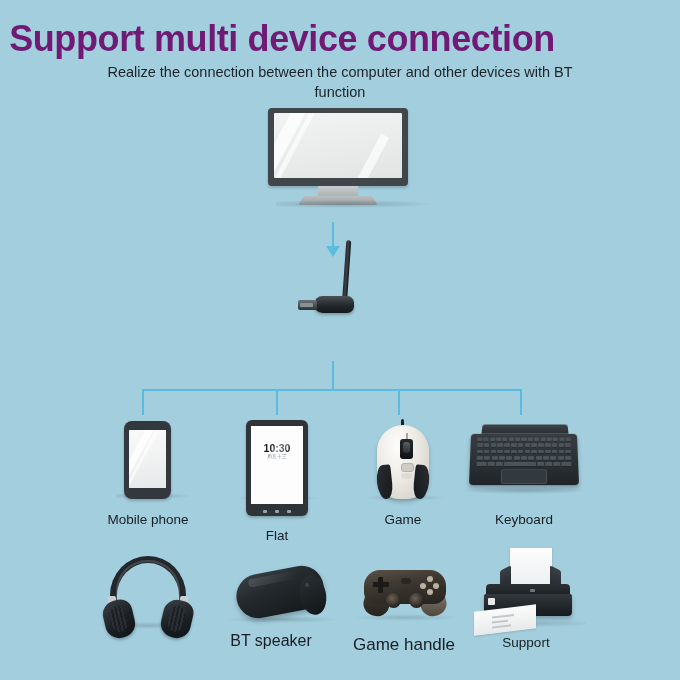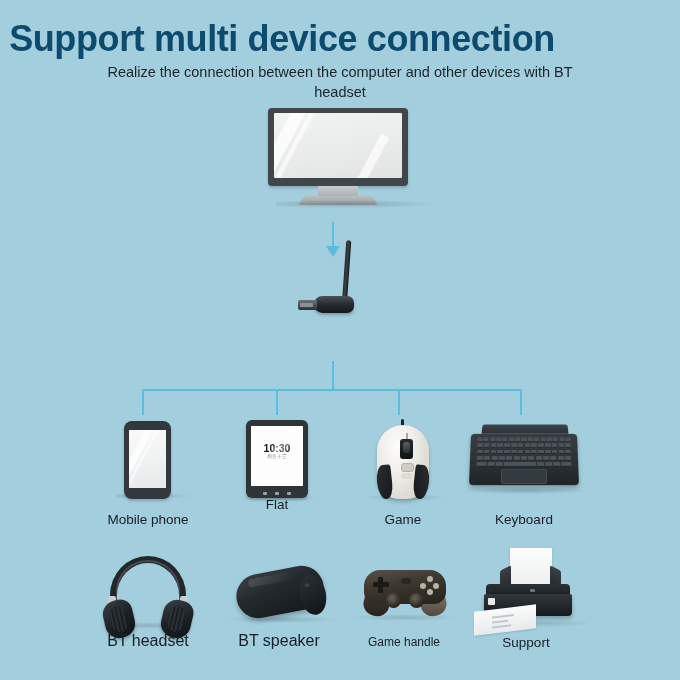--- a/index.html
+++ b/index.html
@@ -9,21 +9,21 @@
     font-family:"Liberation Sans", sans-serif;
     color:#1a2025;
     overflow:hidden;
     position:relative;
   }
   #stage{position:absolute;inset:0;}
 
   
   .title{
     position:absolute;left:0;top:18px;width:564px;text-align:center;
-    font-size:36px;font-weight:bold;letter-spacing:-0.4px;color:#0c4a6e;
+    font-size:36px;font-weight:bold;letter-spacing:-0.4px;color:#701a75;
   }
   .subtitle{
     position:absolute;left:90px;top:62px;width:500px;text-align:center;
     font-size:14.5px;line-height:20px;color:#1c2329;
   }
 
   
   .label{position:absolute;text-align:center;color:#171e24;}
 
   
@@ -103,21 +103,21 @@
     background:linear-gradient(170deg,#fafafa,#e6e8e9);overflow:hidden;
   }
   .ph-g1{left:3px;top:-14px;width:7px;height:80px;opacity:.95;}
   .ph-g2{left:13px;top:-14px;width:3px;height:80px;opacity:.7;}
   .ph-shadow{
     position:absolute;left:116px;top:493px;width:76px;height:6px;
     background:radial-gradient(ellipse at 40% 50%,rgba(55,75,85,.28),rgba(55,75,85,0) 72%);
   }
 
   
-  .tablet{position:absolute;left:246px;top:420px;width:62px;height:78px;}
+  .tablet{position:absolute;left:246px;top:420px;width:62px;height:96px;}
   .tb-body{
     position:absolute;inset:0;background:#2e3438;border-radius:6px;
     box-shadow:0 2px 3px rgba(0,0,0,.22);
   }
   .tb-screen{
     position:absolute;left:5px;top:6px;right:5px;bottom:12px;
     background:#fdfdfd;overflow:hidden;
   }
   .tb-time{
     position:absolute;left:0;right:0;top:16px;text-align:center;
@@ -361,21 +361,21 @@
     position:absolute;left:470px;top:620px;width:116px;height:7px;
     background:radial-gradient(ellipse at 55% 50%,rgba(55,75,85,.20),rgba(55,75,85,0) 72%);
   }
 </style>
 </head>
 <body>
 
 <div id="stage">
 
   <div class="title">Support multi device connection</div>
-  <div class="subtitle">Realize the connection between the computer and other devices with BT headset</div>
+  <div class="subtitle">Realize the connection between the computer and other devices with BT function</div>
 
   <div class="monitor">
     <div class="mon-bezel"></div>
     <div class="mon-screen">
       <span class="glare mon-g1"></span>
       <span class="glare mon-g2"></span>
       <span class="glare mon-g3"></span>
     </div>
   </div>
   <div class="mon-neck"></div>
@@ -415,21 +415,21 @@
       <div class="tb-time">10:30</div>
       <div class="tb-date">周五十三</div>
       <span class="glare tb-g"></span>
     </div>
     <div class="tb-dots">
       <i></i>
         <i></i>
         <i></i>
     </div>
   </div>
-  <div class="label" style="left:225px;top:497px;width:104px;font-size:13.5px;">Flat</div>
+  <div class="label" style="left:225px;top:528px;width:104px;font-size:13.5px;">Flat</div>
 
   <div class="ms-shadow"></div>
   <div class="mouse">
     <div class="ms-cable"></div>
     <div class="ms-body">
       <div class="ms-grip-l"></div>
       <div class="ms-grip-r"></div>
       <div class="ms-split"></div>
       <div class="ms-wheelbox"></div>
       <div class="ms-wheel"></div>
@@ -529,49 +529,48 @@
     <div class="hs-band-hi"></div>
     <div class="hs-slider-l"></div>
     <div class="hs-slider-r"></div>
     <div class="hs-cup hs-cup-l">
         <i></i>
       </div>
     <div class="hs-cup hs-cup-r">
         <i></i>
       </div>
   </div>
-  <div class="label" style="left:96px;top:632px;width:104px;font-size:16px;">BT headset</div>
 
   <div class="sp-shadow"></div>
   <div class="speaker">
     <div class="sp-body"></div>
     <div class="sp-cap"></div>
     <div class="sp-hi"></div>
     <div class="sp-btn"></div>
   </div>
-  <div class="label" style="left:227px;top:632px;width:104px;font-size:16px;">BT speaker</div>
+  <div class="label" style="left:219px;top:632px;width:104px;font-size:16px;">BT speaker</div>
 
   <div class="gp-shadow"></div>
   <div class="gamepad">
     <div class="gp-grip gp-grip-l"></div>
     <div class="gp-grip gp-grip-r"></div>
     <div class="gp-body"></div>
     <div class="gp-dpad-h"></div>
     <div class="gp-dpad-v"></div>
     <div class="gp-face">
       <i></i>
         <i></i>
         <i></i>
         <i></i>
     </div>
     <div class="gp-center"></div>
     <div class="gp-stick gp-stick-l"></div>
     <div class="gp-stick gp-stick-r"></div>
   </div>
-  <div class="label" style="left:352px;top:635px;width:104px;font-size:12px;text-align:center;">Game handle</div>
+  <div class="label" style="left:352px;top:635px;width:104px;font-size:17px;text-align:center;">Game handle</div>
 
   <div class="pr-shadow"></div>
   <div class="printer">
     <div class="pr-paper-top"></div>
     <div class="pr-tray-l"></div>
     <div class="pr-tray-r"></div>
     <div class="pr-top"></div>
     <div class="pr-body"></div>
     <div class="pr-btn"></div>
     <div class="pr-led"></div>

